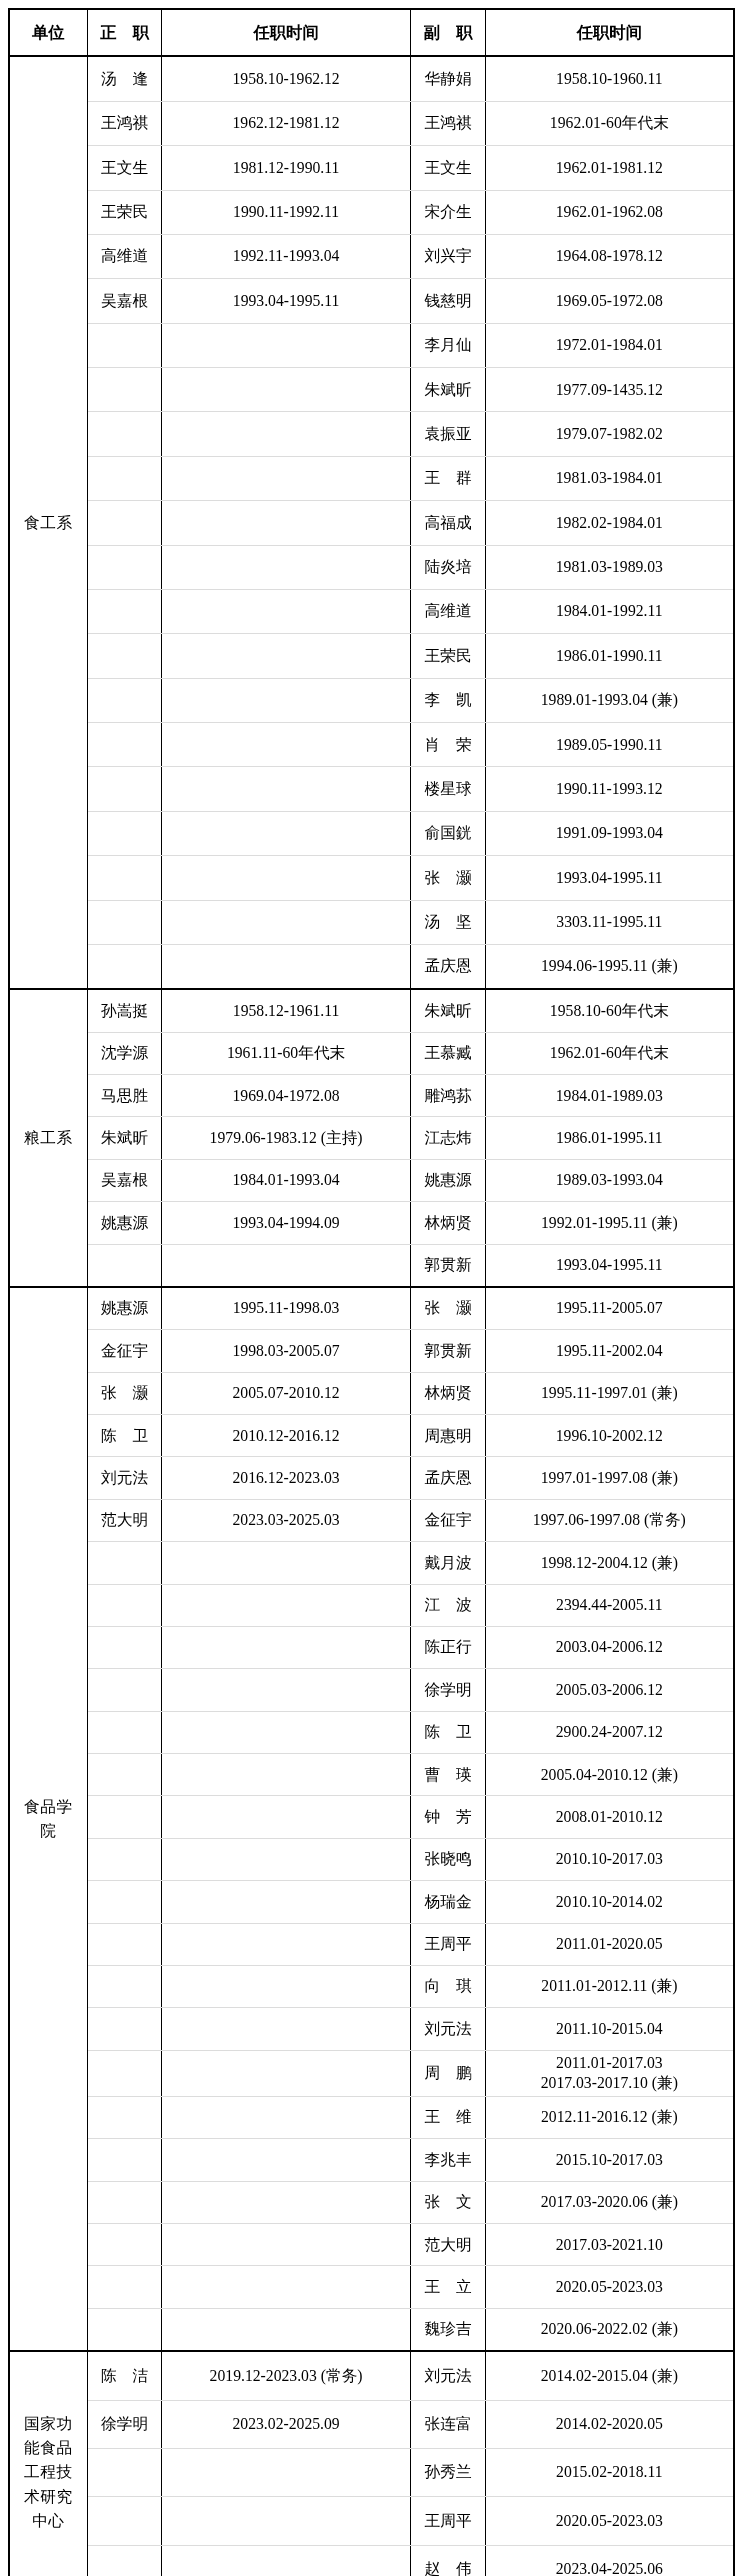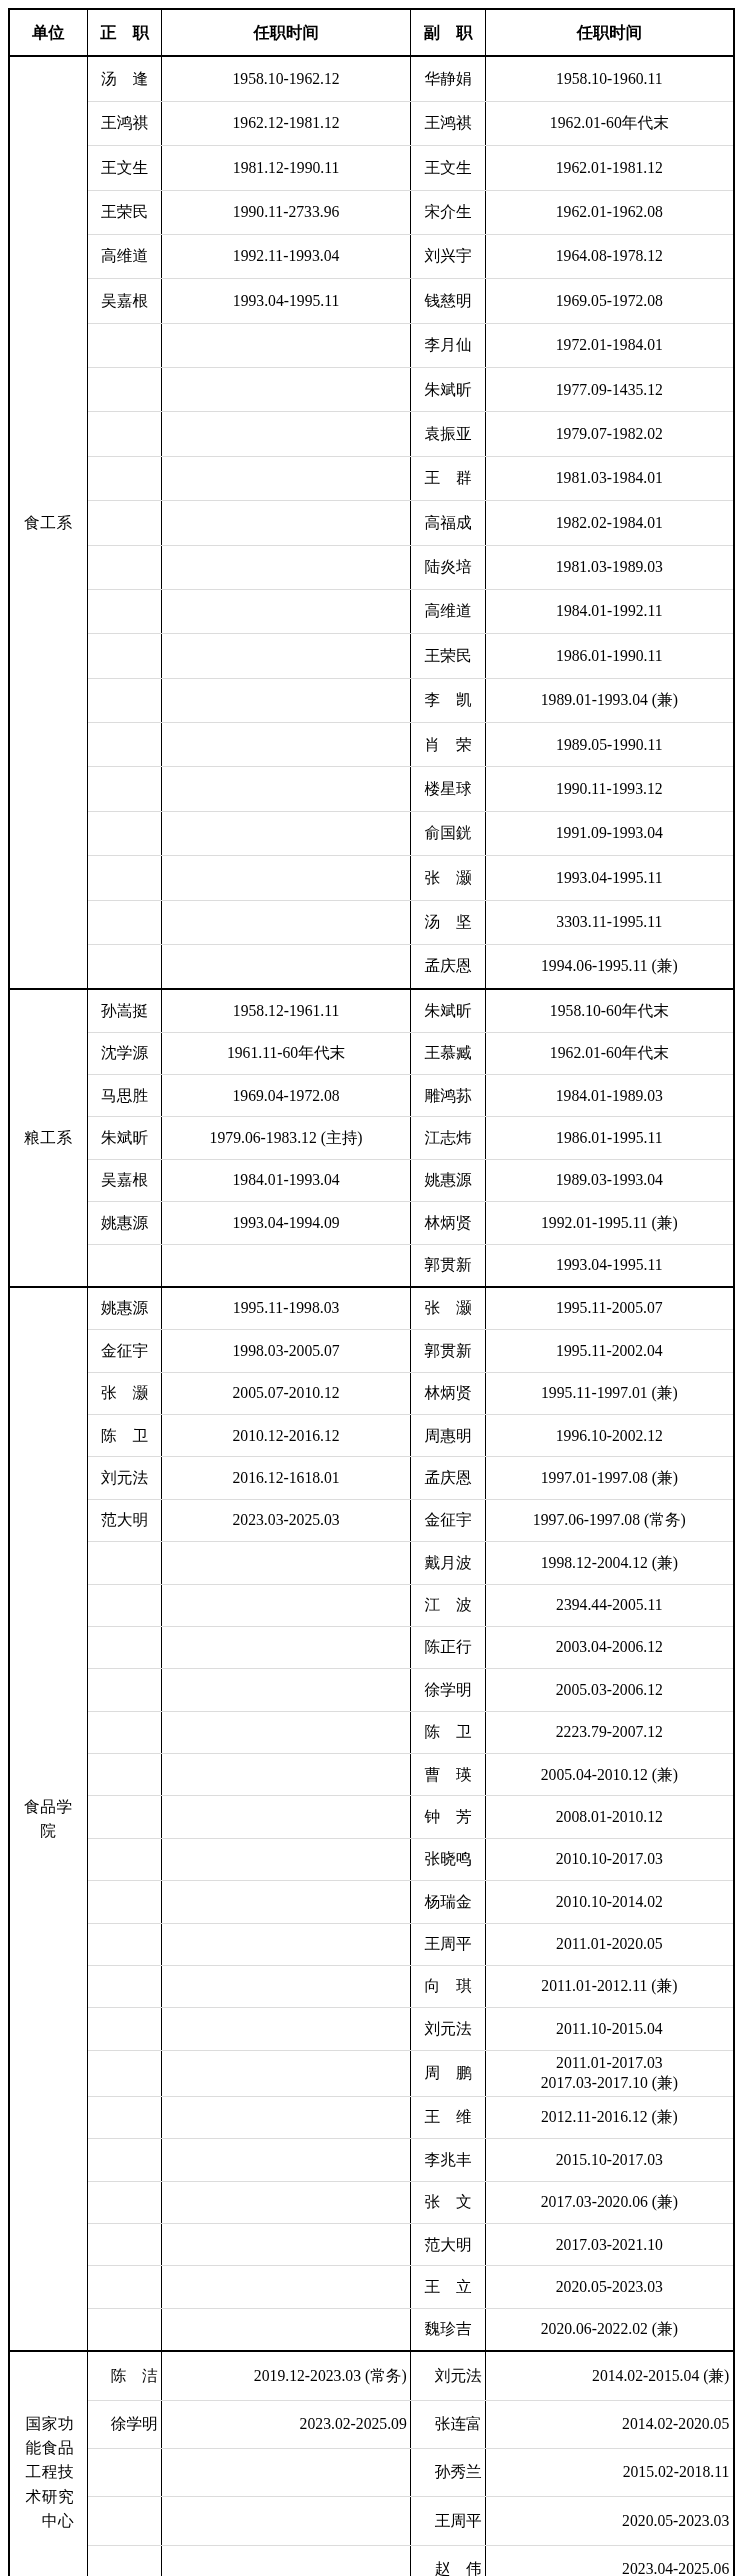--- a/index.html
+++ b/index.html
@@ -48,21 +48,21 @@
     letter-spacing: 0.5px;
     line-height: 1.55;
     padding: 2.2px 13px;
     word-break: break-all;
     border-radius: 20px;
   }
   
   tr.sec0 td { height: 39px; }
   tr.sec1 td { height: 37px; }
   tr.sec2 td { height: 37px; }
-  tr.sec3 td { height: 43px; text-align: right; }
+  tr.sec3 td { height: 43px; }
   .time-cell { white-space: pre-line; }
   .name-cell { white-space: nowrap; }
 </style>
 </head>
 <body>
 
 <div class="page">
   <table class="tbl">
     <colgroup>
       <col style="width:79px">
@@ -95,21 +95,21 @@
           <td class="time-cell">1962.01-60年代末</td>
         </tr>
         <tr class="sec0">
           <td class="name-cell">王文生</td>
           <td class="time-cell">1981.12-1990.11</td>
           <td class="name-cell">王文生</td>
           <td class="time-cell">1962.01-1981.12</td>
         </tr>
         <tr class="sec0">
           <td class="name-cell">王荣民</td>
-          <td class="time-cell">1990.11-2733.96</td>
+          <td class="time-cell">1990.11-1992.11</td>
           <td class="name-cell">宋介生</td>
           <td class="time-cell">1962.01-1962.08</td>
         </tr>
         <tr class="sec0">
           <td class="name-cell">高维道</td>
           <td class="time-cell">1992.11-1993.04</td>
           <td class="name-cell">刘兴宇</td>
           <td class="time-cell">1964.08-1978.12</td>
         </tr>
         <tr class="sec0">
@@ -271,21 +271,21 @@
           <td class="time-cell">1995.11-1997.01 (兼)</td>
         </tr>
         <tr class="sec2">
           <td class="name-cell">陈　卫</td>
           <td class="time-cell">2010.12-2016.12</td>
           <td class="name-cell">周惠明</td>
           <td class="time-cell">1996.10-2002.12</td>
         </tr>
         <tr class="sec2">
           <td class="name-cell">刘元法</td>
-          <td class="time-cell">2016.12-1618.01</td>
+          <td class="time-cell">2016.12-2023.03</td>
           <td class="name-cell">孟庆恩</td>
           <td class="time-cell">1997.01-1997.08 (兼)</td>
         </tr>
         <tr class="sec2">
           <td class="name-cell">范大明</td>
           <td class="time-cell">2023.03-2025.03</td>
           <td class="name-cell">金征宇</td>
           <td class="time-cell">1997.06-1997.08 (常务)</td>
         </tr>
         <tr class="sec2">
@@ -309,21 +309,21 @@
         <tr class="sec2">
           <td class="name-cell"></td>
           <td class="time-cell"></td>
           <td class="name-cell">徐学明</td>
           <td class="time-cell">2005.03-2006.12</td>
         </tr>
         <tr class="sec2">
           <td class="name-cell"></td>
           <td class="time-cell"></td>
           <td class="name-cell">陈　卫</td>
-          <td class="time-cell">2223.79-2007.12</td>
+          <td class="time-cell">2900.24-2007.12</td>
         </tr>
         <tr class="sec2">
           <td class="name-cell"></td>
           <td class="time-cell"></td>
           <td class="name-cell">曹　瑛</td>
           <td class="time-cell">2005.04-2010.12 (兼)</td>
         </tr>
         <tr class="sec2">
           <td class="name-cell"></td>
           <td class="time-cell"></td>

